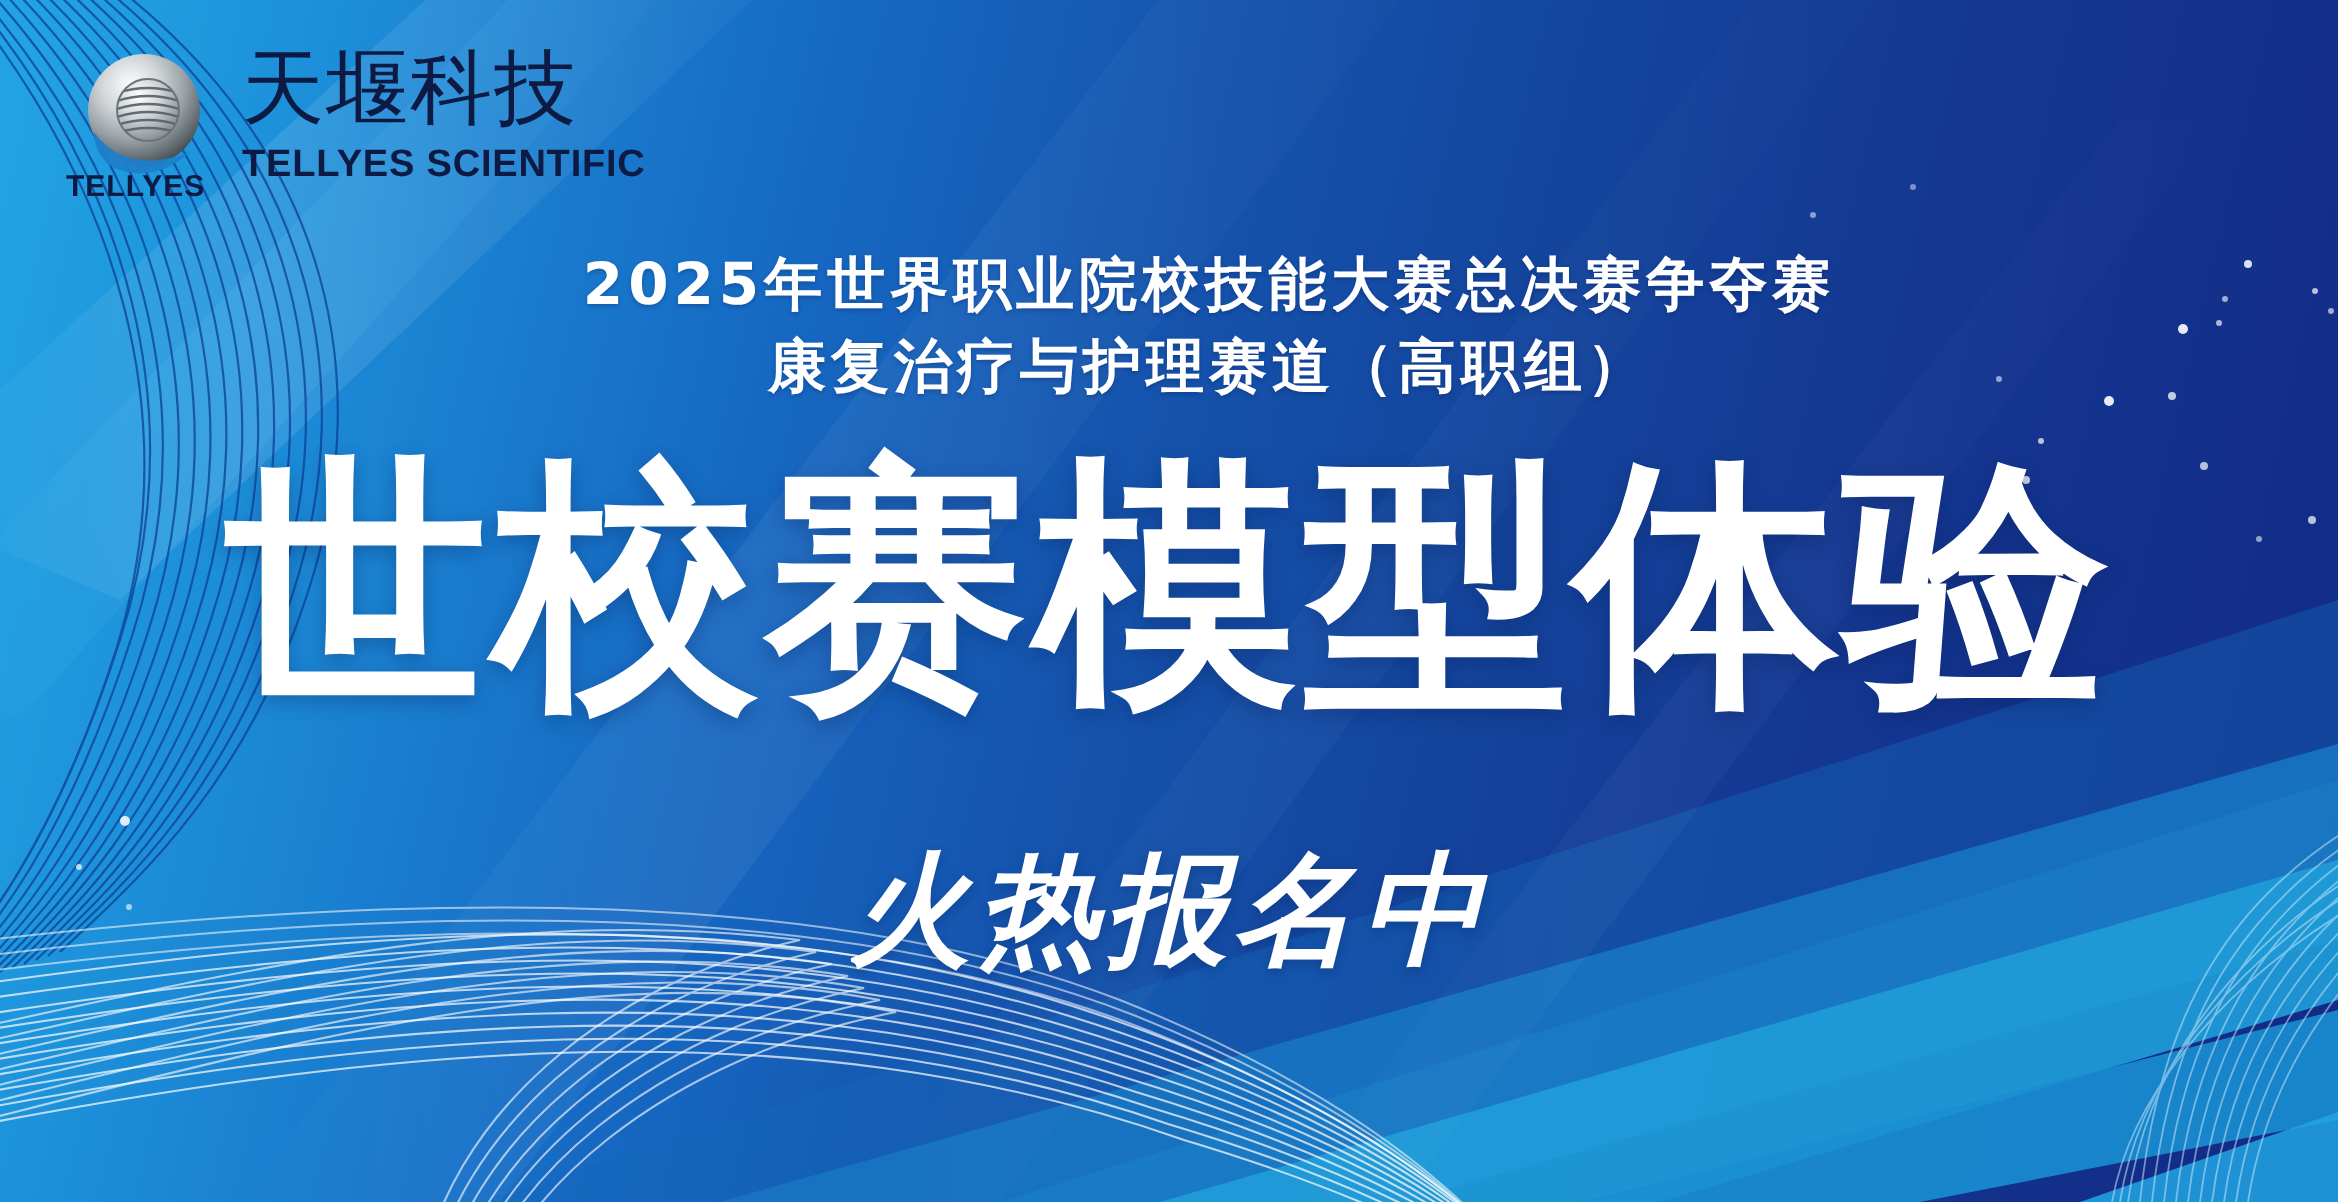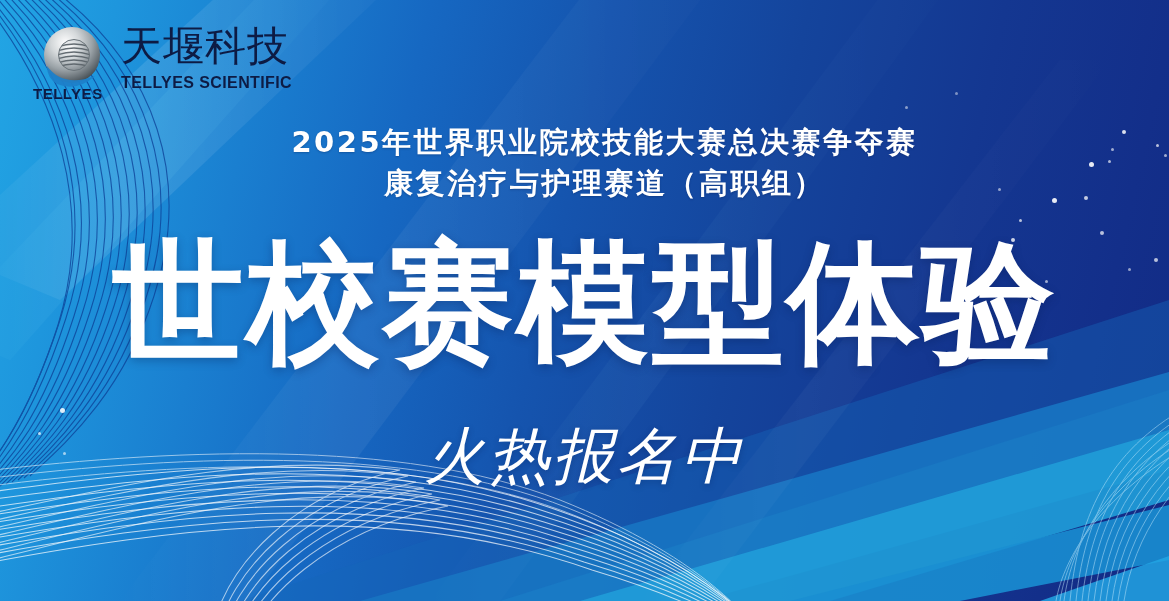--- a/index.html
+++ b/index.html
@@ -82,21 +82,21 @@
   }
   .logo-cn {
     font-size: 41px;
     line-height: 1.02;
     font-weight: normal;
     color: #0d1b44;
     letter-spacing: 1px;
     font-family: "DejaVu Sans", "Liberation Sans", sans-serif;
   }
   .logo-en {
-    font-size: 16px;
+    font-size: 19px;
     font-weight: bold;
     letter-spacing: .4px;
     color: #0d1b44;
     margin-top: 6px;
   }
 
   
   .subtitle {
     position: absolute;
     left: 0;
@@ -118,35 +118,35 @@
     position: absolute;
     left: 0;
     right: 0;
     top: 237px;
     text-align: center;
     color: #ffffff;
     font-size: 132px;
     line-height: 1;
     font-weight: bold;
     letter-spacing: 3px;
-    font-family: Liberation Sans, sans-serif;
+    font-family: Liberation Mono, monospace;
     text-shadow: 0 3px 10px rgba(5, 25, 80, .30);
     white-space: nowrap;
   }
 
   .tagline {
     position: absolute;
     left: 0;
     right: 0;
     top: 425px;
     text-align: center;
     color: #ffffff;
     font-size: 61px;
     line-height: 1;
-    font-weight: normal;
+    font-weight: bold;
     letter-spacing: 3px;
     font-style: italic;
     font-family: "DejaVu Sans", "Liberation Sans", sans-serif;
     text-shadow: 0 2px 6px rgba(5, 25, 80, .28);
   }
 </style>
 </head>
 <body>
 
 <div class="banner">

